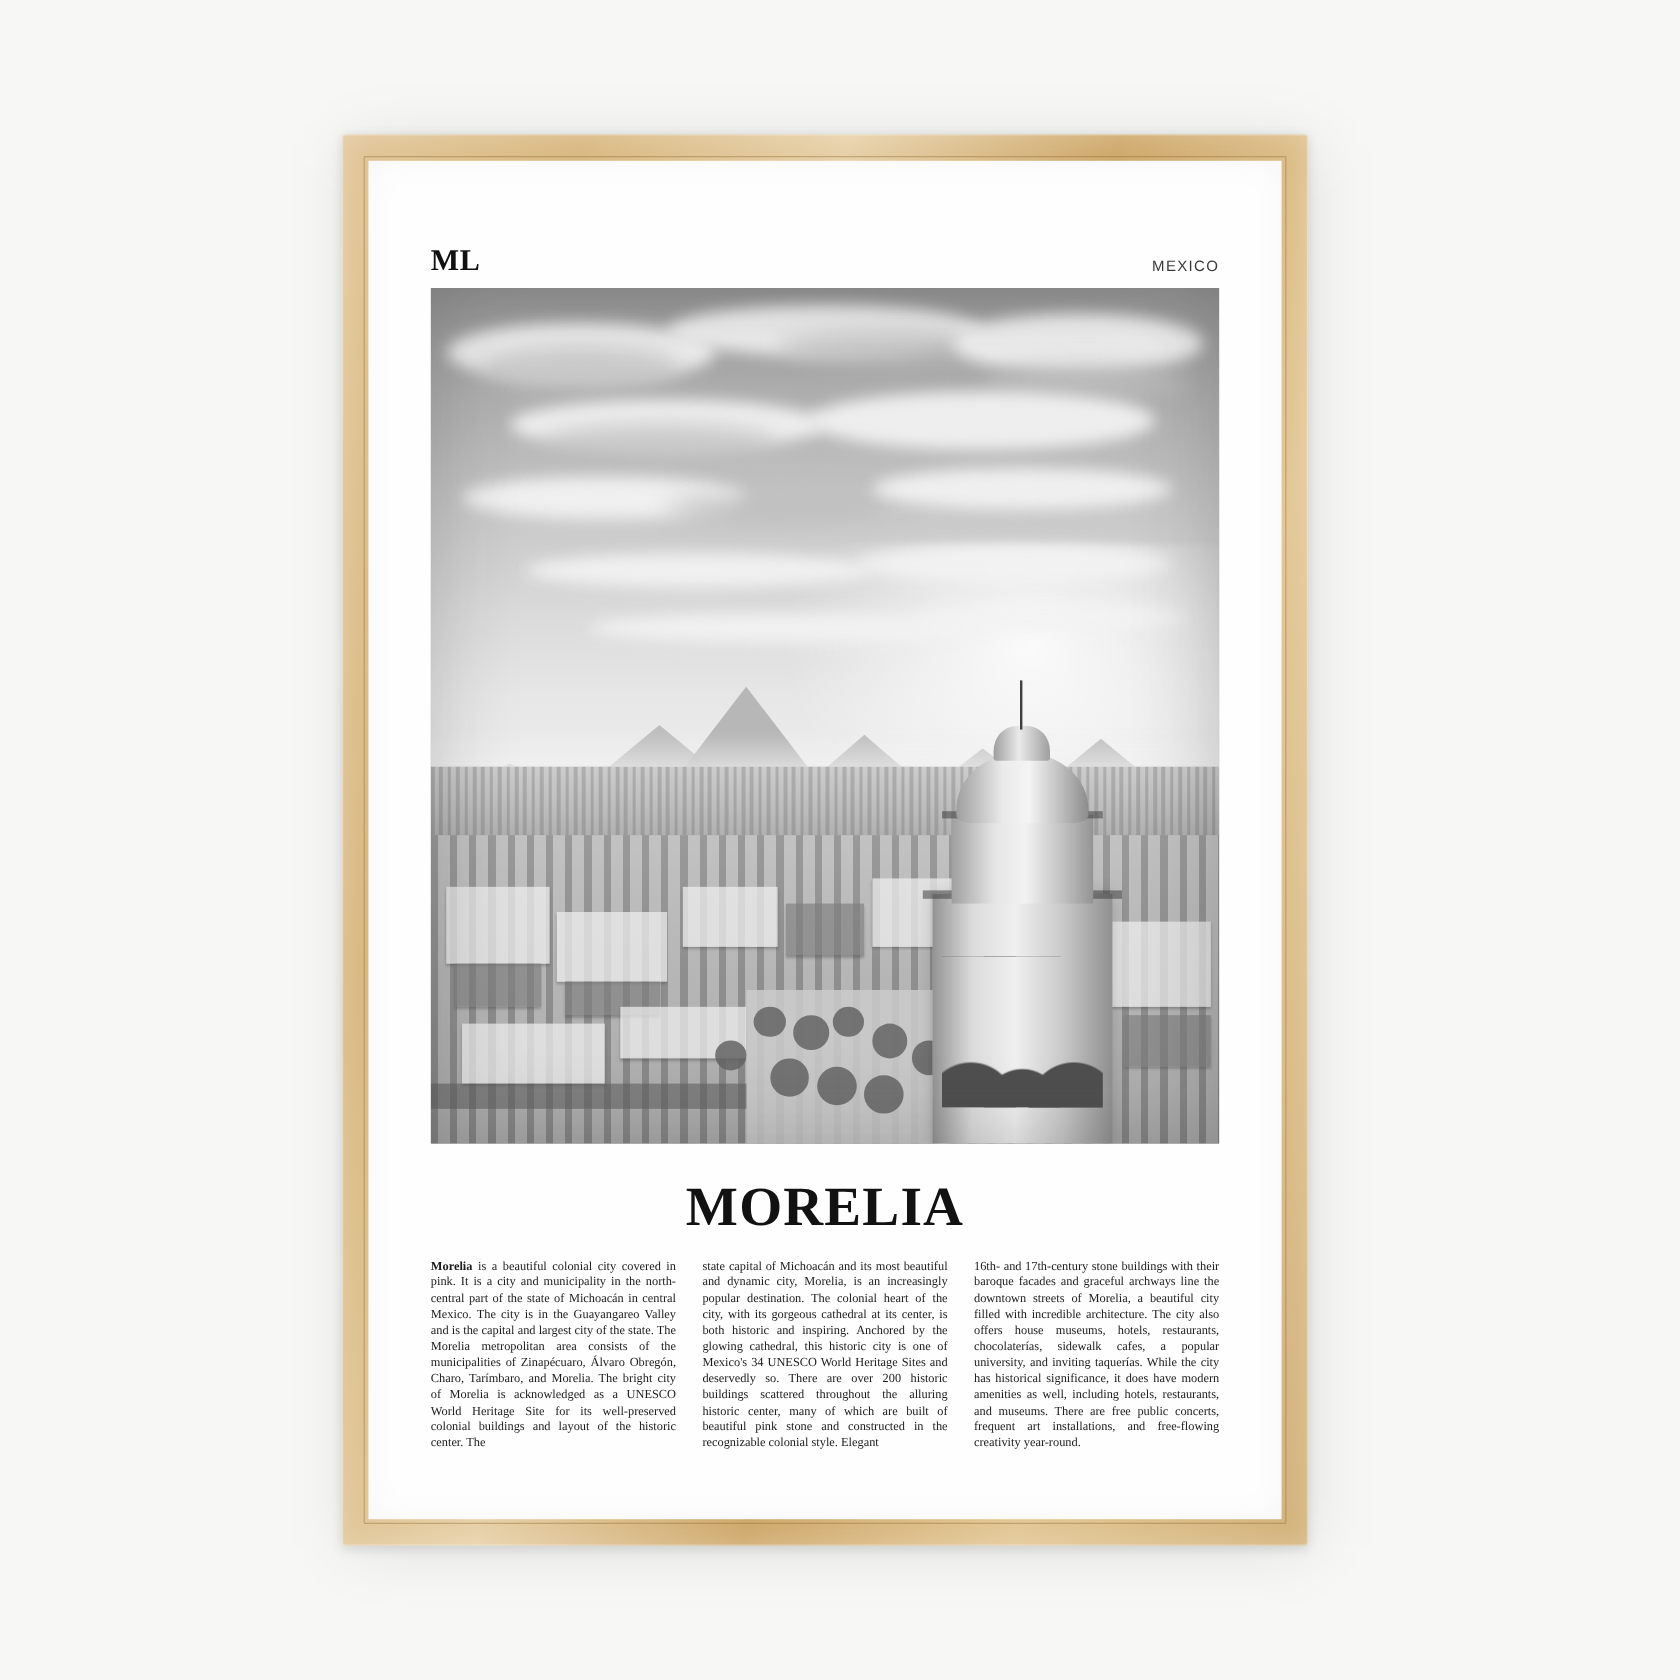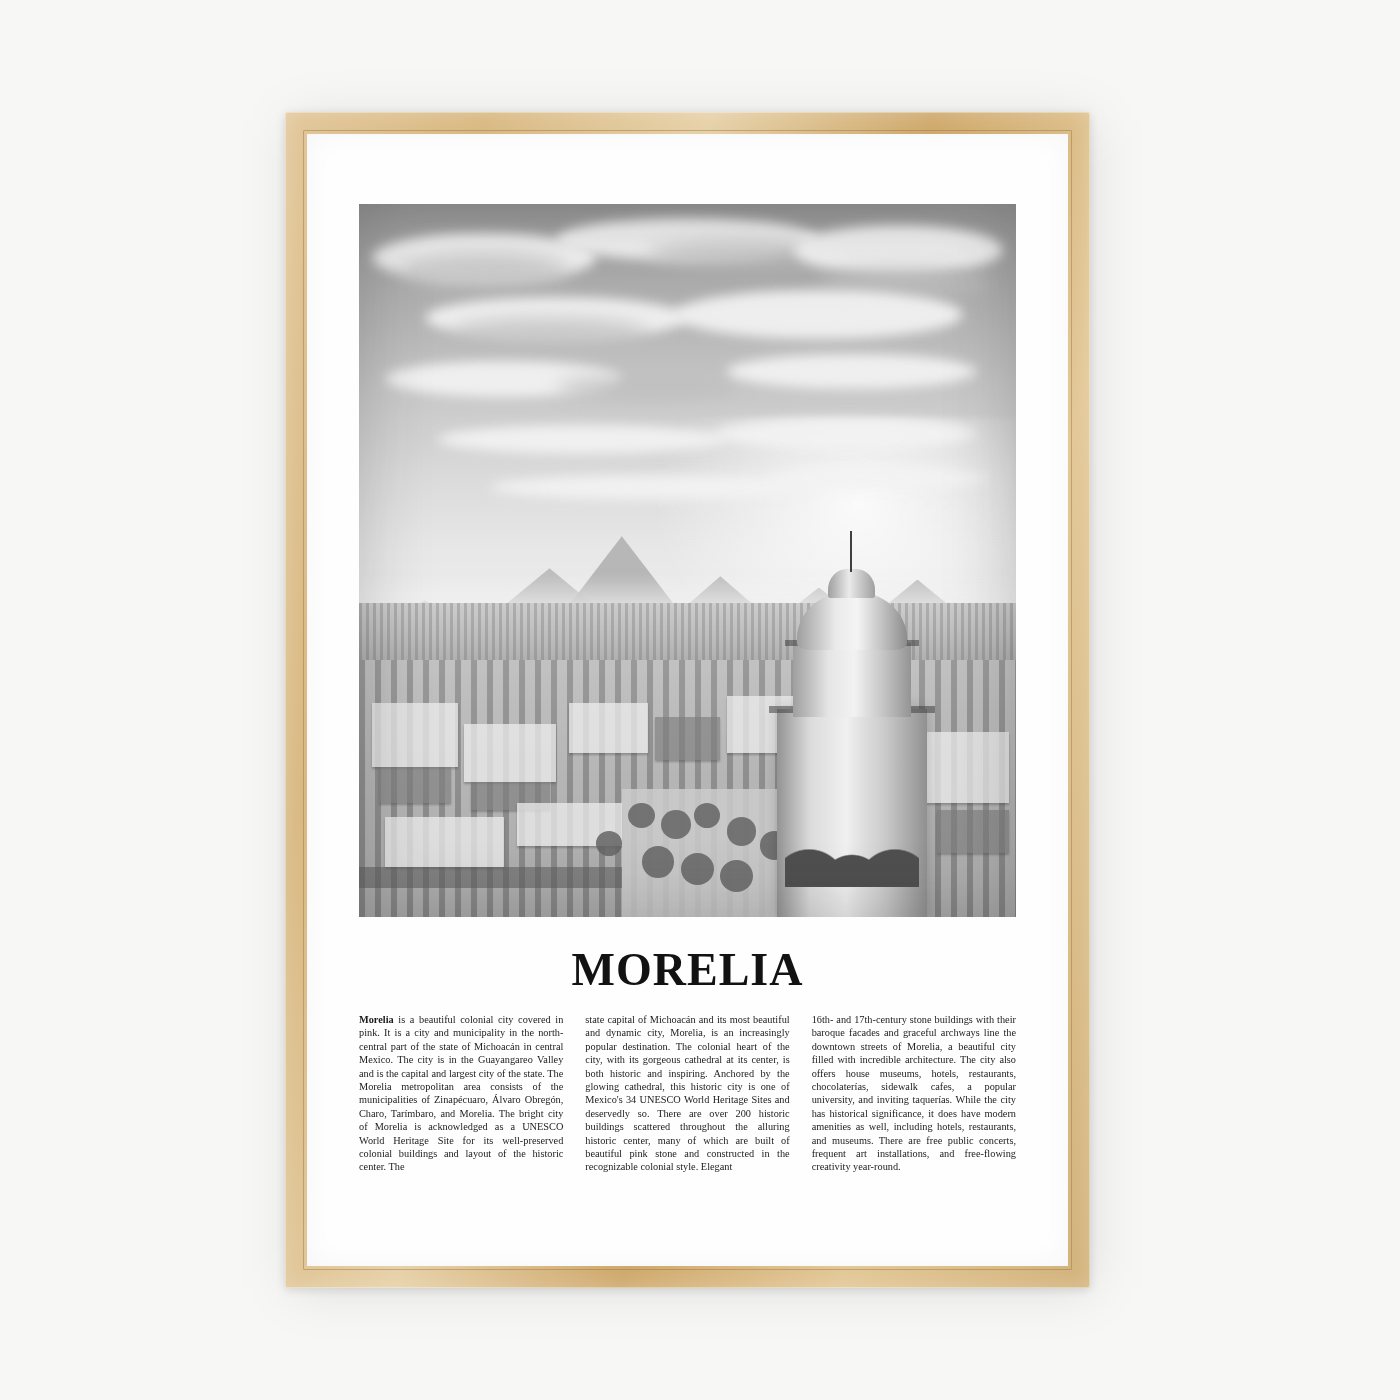--- a/index.html
+++ b/index.html
@@ -312,20 +312,24 @@
   <div class="frame-shadow"></div>
 
   <div class="frame">
     <div class="frame-edge-light"></div>
     <div class="frame-inner-bevel"></div>
   </div>
 
   <div class="poster">
     <div class="poster-content">
 
+      <div class="poster-head">
+        <div class="poster-code">ML</div>
+        <div class="poster-country">MEXICO</div>
+      </div>
 
       <div class="photo">
         <div class="sky"></div>
         <div class="sunrays"></div>
 
         <div class="cloud" style="left:2%;top:4%;width:34%;height:7%;"></div>
         <div class="cloud dark" style="left:6%;top:7%;width:26%;height:5%;"></div>
         <div class="cloud" style="left:30%;top:2%;width:40%;height:6%;"></div>
         <div class="cloud dark" style="left:44%;top:5%;width:30%;height:4%;"></div>
         <div class="cloud" style="left:66%;top:3%;width:32%;height:7%;"></div>

